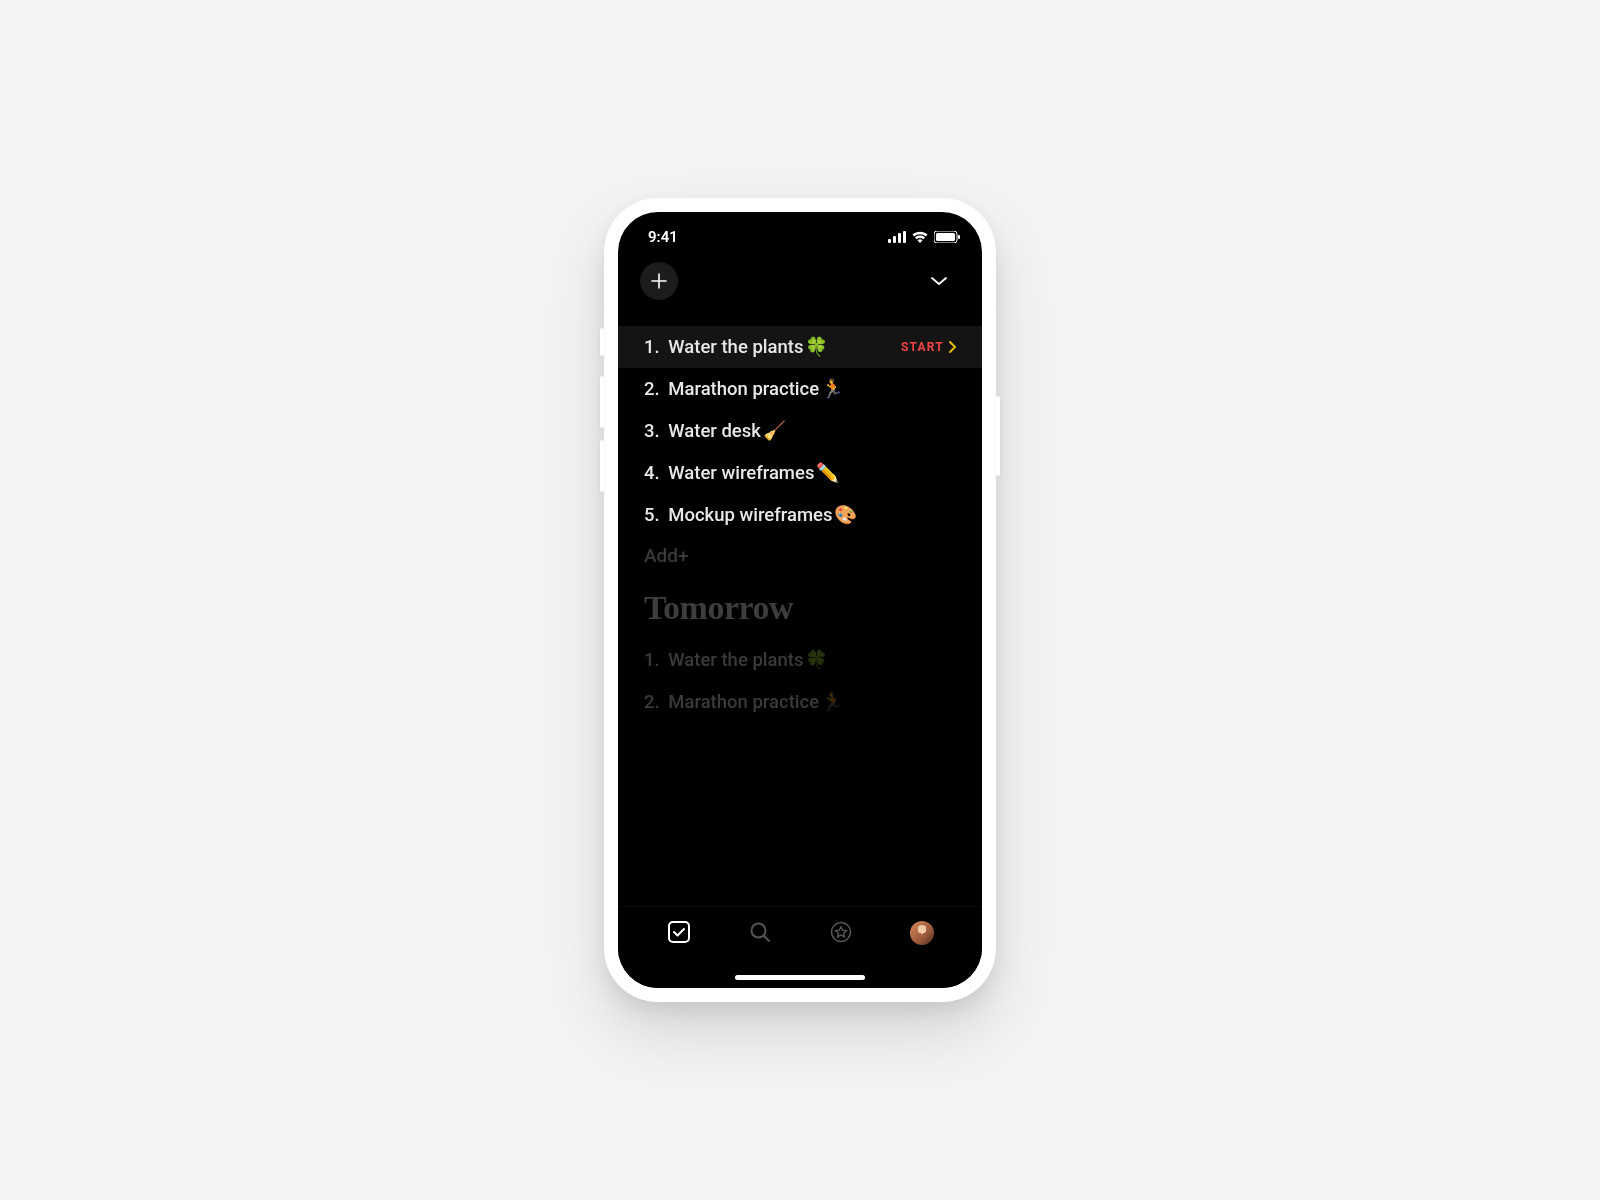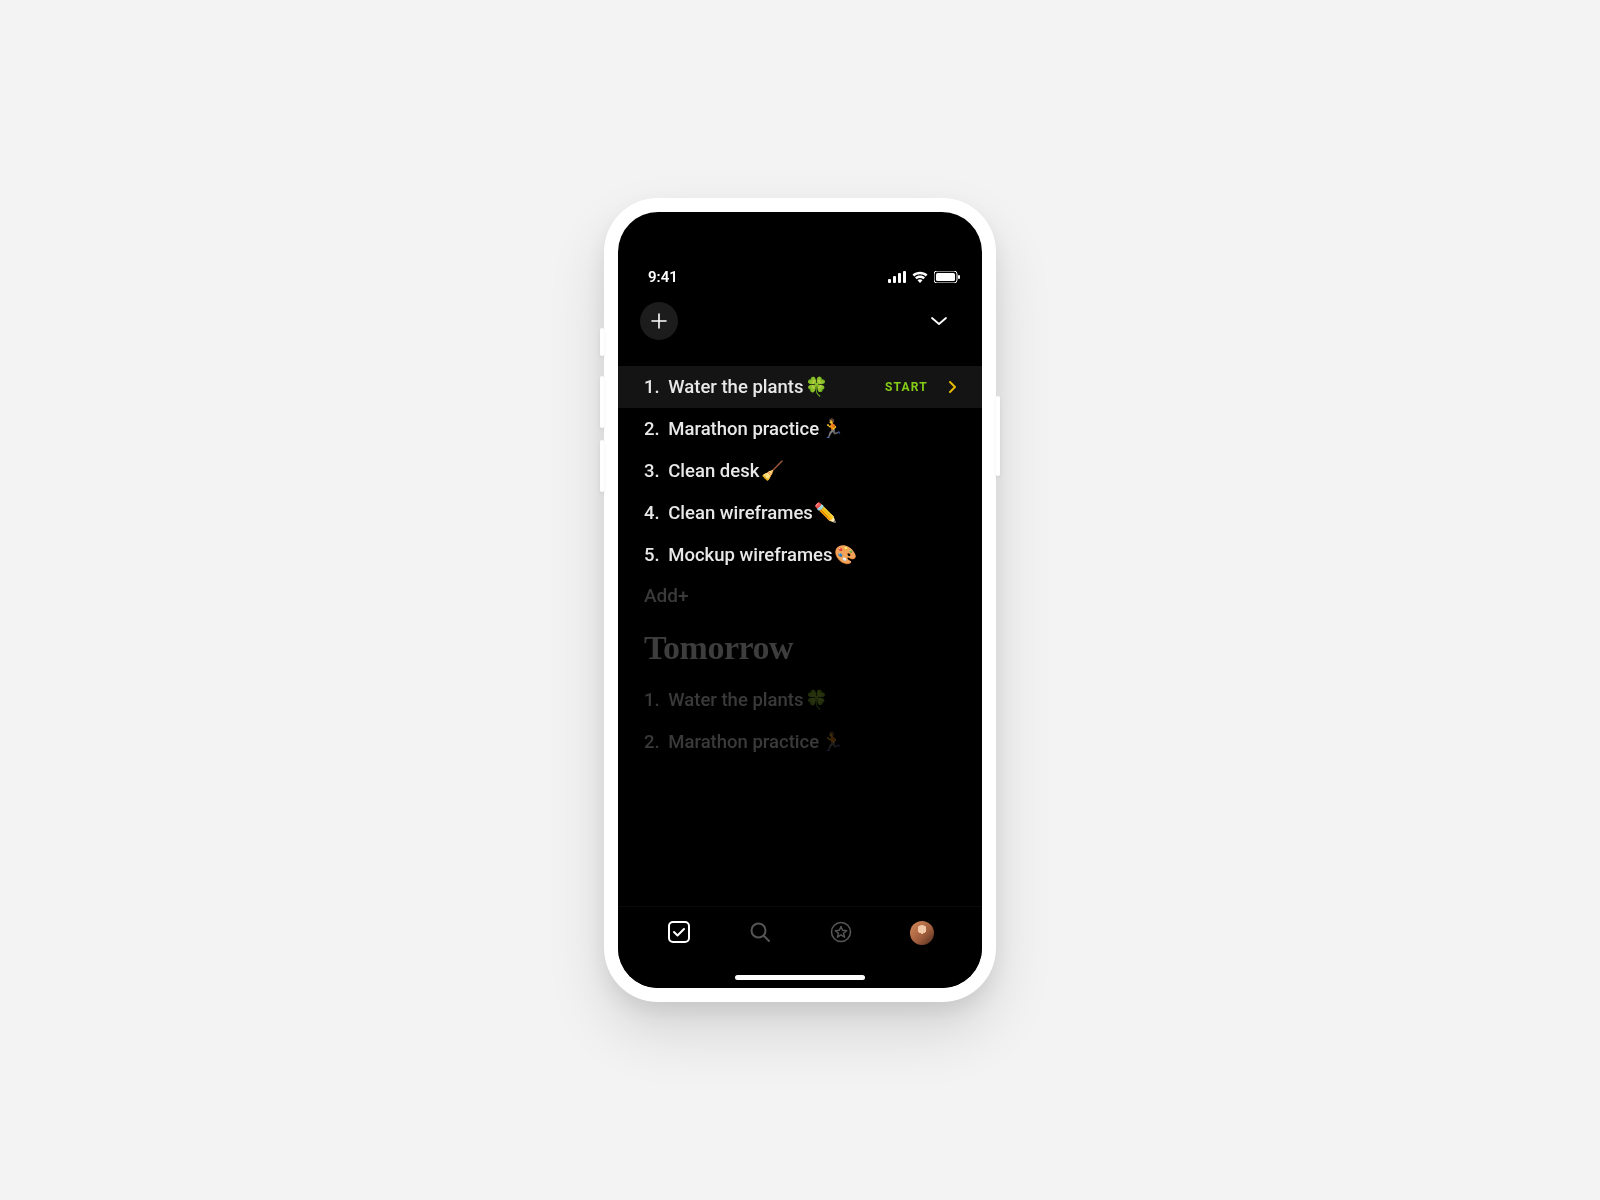--- a/index.html
+++ b/index.html
@@ -38,21 +38,20 @@
 
   
   .status-bar {
     height: 44px;
     display: flex;
     align-items: center;
     justify-content: space-between;
     padding: 6px 22px 0 30px;
     font-size: 15px;
     font-weight: 600;
-    margin-top: 40px;
   }
   .status-right { display: flex; align-items: center; gap: 6px; }
   .status-right svg { display: block; }
 
   
   .top-bar {
     display: flex;
     align-items: center;
     justify-content: space-between;
     padding: 6px 26px 6px 22px;
@@ -85,22 +84,22 @@
     padding: 10px 26px;
     font-size: 18.5px;
     font-weight: 500;
     color: #e8e8e8;
   }
   .task-row.selected { background: #141414; }
   .task-row.dim { color: #3a3a3a; }
   .task-row.dim .emoji { filter: brightness(0.25); }
   .task-text { display: flex; align-items: center; gap: 2px; }
   .start-btn {
-    display: flex; align-items: center; gap: 20px;
-    color: #84cc16;
+    display: flex; align-items: center; gap: 4px;
+    color: #ef4444;
     font-size: 12px;
     font-weight: 700;
     letter-spacing: 1.2px;
   }
   .add-row {
     padding: 8px 32px 22px 26px;
     font-size: 19px;
     font-weight: 500;
     color: #3a3a3a;
   }
@@ -204,26 +203,26 @@
         </span>
       </div>
 
       <div class="task-row">
         <span class="task-text">
           <span>2.</span>&nbsp;<span>Marathon practice</span><span class="emoji">🏃</span>
         </span>
       </div>
       <div class="task-row">
         <span class="task-text">
-          <span>3.</span>&nbsp;<span>Clean desk</span><span class="emoji">🧹</span>
-        </span>
-      </div>
-      <div class="task-row">
-        <span class="task-text">
-          <span>4.</span>&nbsp;<span>Clean wireframes</span><span class="emoji">✏️</span>
+          <span>3.</span>&nbsp;<span>Water desk</span><span class="emoji">🧹</span>
+        </span>
+      </div>
+      <div class="task-row">
+        <span class="task-text">
+          <span>4.</span>&nbsp;<span>Water wireframes</span><span class="emoji">✏️</span>
         </span>
       </div>
       <div class="task-row">
         <span class="task-text">
           <span>5.</span>&nbsp;<span>Mockup wireframes</span><span class="emoji">🎨</span>
         </span>
       </div>
 
       <div class="add-row">Add+</div>
 

